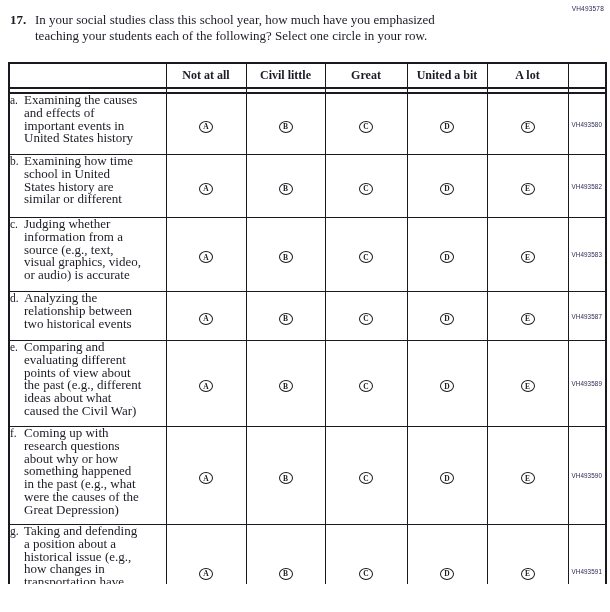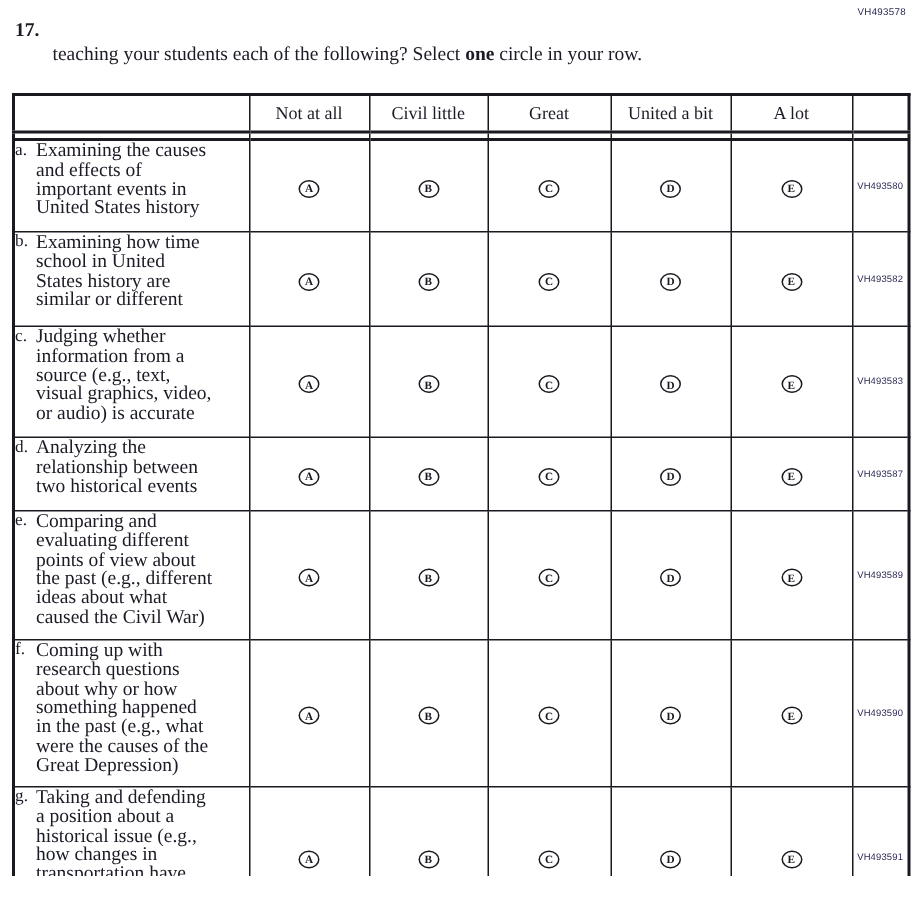--- a/index.html
+++ b/index.html
@@ -22,21 +22,21 @@
     font-size: 13px;
     line-height: 16px;
   }
   .qnum {
     font-weight: bold;
     width: 18px;
     flex: 0 0 18px;
     margin-right: 7px;
   }
   .qtext { }
-  .qtext b { font-weight: bold; }
+  .qtext b { font-weight: normal; }
   .form-code-top {
     position: absolute;
     top: 5px;
     right: 6px;
     font-family: "Liberation Sans", sans-serif;
     font-size: 6.5px;
     color: #2a2a55;
     letter-spacing: 0.2px;
   }
   
@@ -48,21 +48,21 @@
     table-layout: fixed;
     width: 597px;
   }
   table.survey th, table.survey td {
     border: 1.5px solid #191920;
     padding: 0;
   }
   table.survey { border: 2px solid #191920; }
   th.hcell {
     font-size: 12px;
-    font-weight: normal;
+    font-weight: bold;
     text-align: center;
     height: 23px;
     border-bottom: 2px solid #191920;
   }
   tr.gap td {
     height: 3px;
     border-top: 2px solid #191920;
     border-bottom: 2px solid #191920;
   }
   td.label-cell {
@@ -116,21 +116,21 @@
   tr.r5 td { height: 97px; }
   tr.r6 td { height: 92px; }
 </style>
 </head>
 <body>
 
 <div class="page">
 
   <div class="question">
     <span class="qnum">17.</span>
-    <span class="qtext"><br>
+    <span class="qtext"><span>In your social studies class this school year, how much have you emphasized</span><br>
       <span>teaching your students each of the following? Select </span><b>one</b><span> circle in your row.</span>
     </span>
   </div>
 
   <div class="form-code-top">VH493578</div>
 
   <table class="survey">
     <colgroup>
       <col style="width:157px">
       <col style="width:80px">

